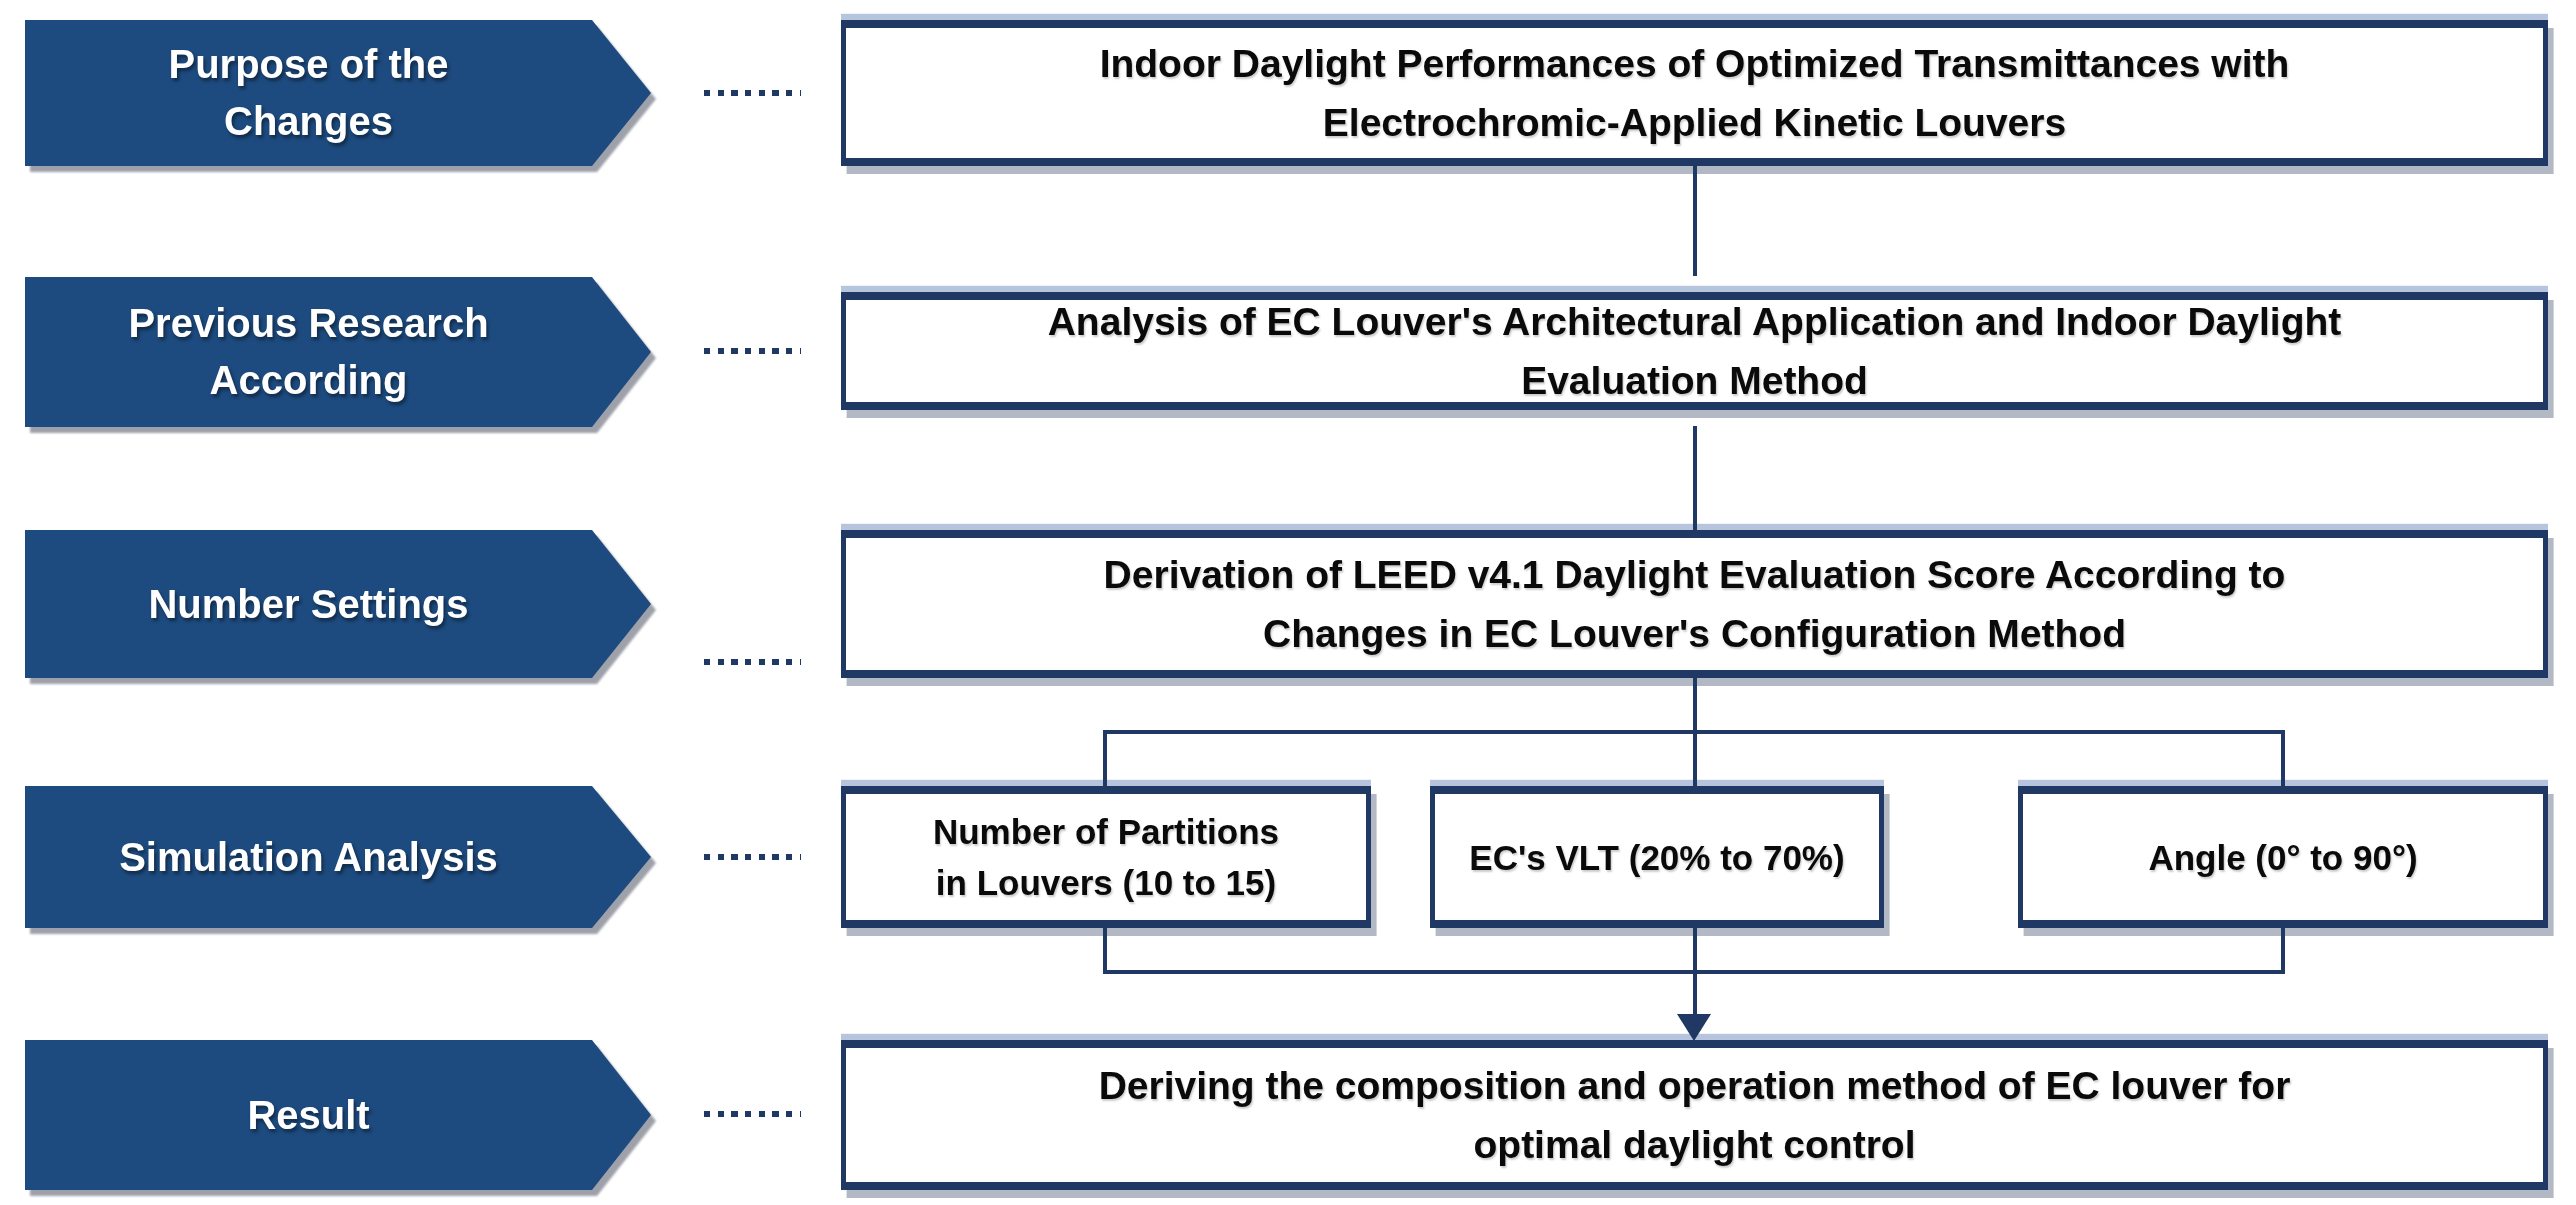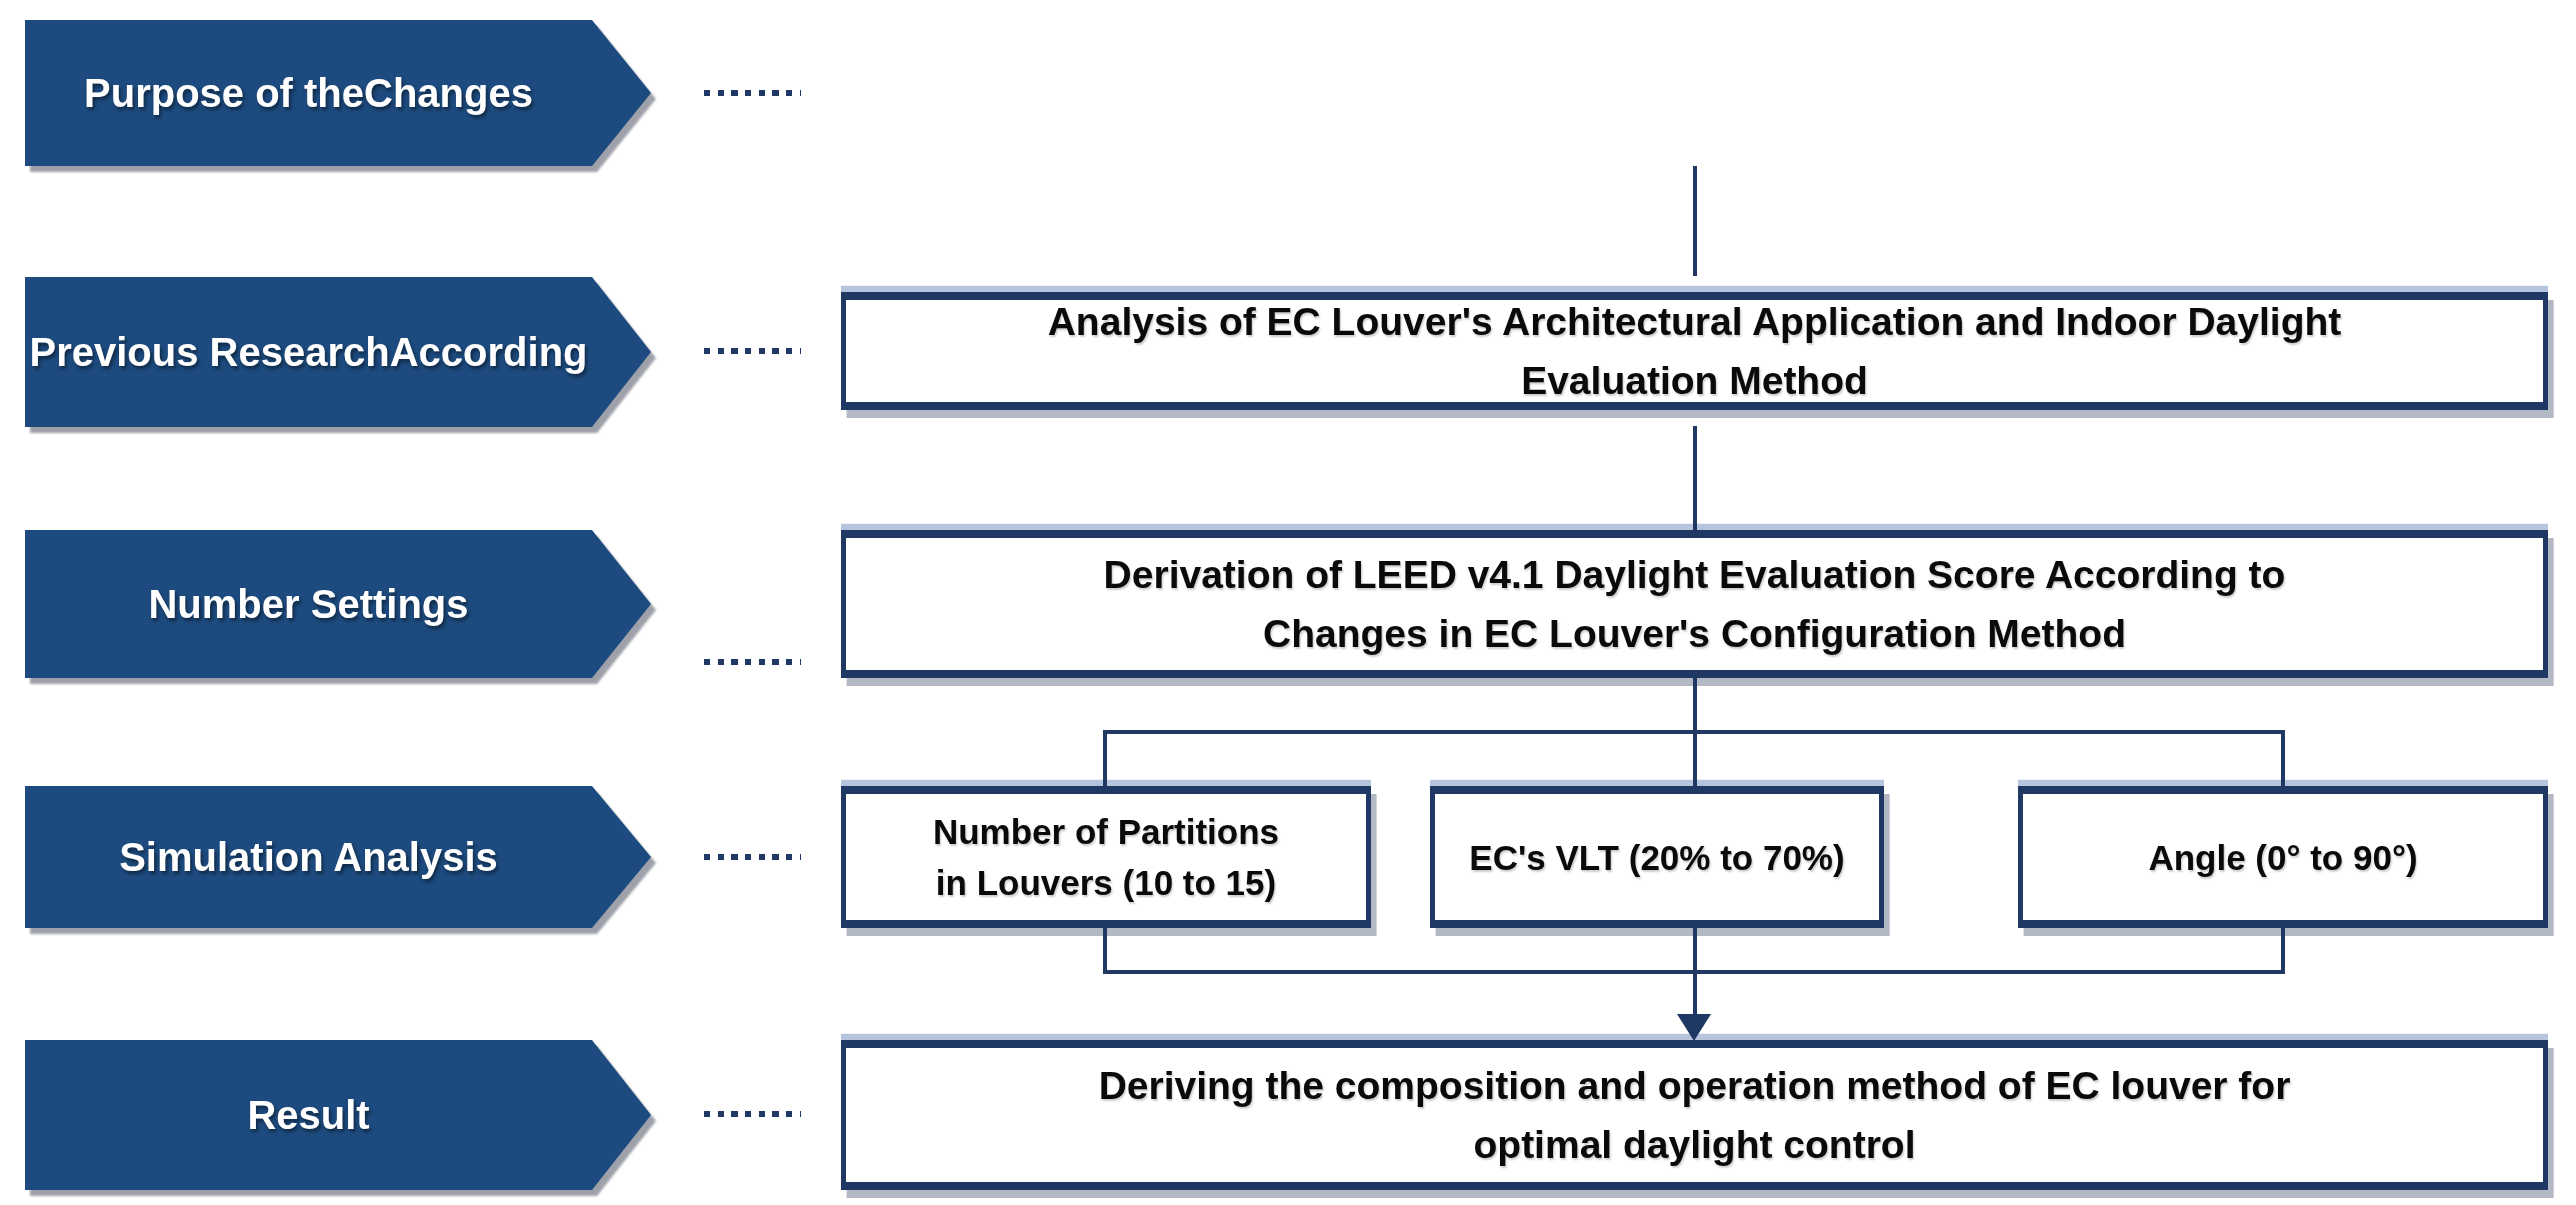--- a/index.html
+++ b/index.html
@@ -5,21 +5,21 @@
   html,body{margin:0;padding:0;background:#ffffff;}
   body{width:2576px;height:1205px;overflow:hidden;
        font-family:"Liberation Sans","DejaVu Sans",sans-serif;}
   #canvas{position:relative;width:2576px;height:1205px;background:#ffffff;}
 
   
   .stage-arrow{
     position:absolute;left:25px;width:626px;
     background:#1d4b7f;
     clip-path:polygon(0 0, calc(100% - 59px) 0, 100% 50%, calc(100% - 59px) 100%, 0 100%);
-    display:flex;flex-direction:row;align-items:center;justify-content:center;
+    display:flex;flex-direction:column;align-items:center;justify-content:center;
     padding-right:59px;box-sizing:border-box;
     color:#ffffff;font-weight:bold;font-size:40px;line-height:57px;text-align:center;
     text-shadow:1.9px 3.1px 3.7px rgba(0,0,0,0.45);
   }
   .arrow-wrap{position:absolute;left:0;top:0;filter:drop-shadow(5.6px 6.9px 1.2px rgba(125,130,142,0.75));}
   .arrow-wrap .stage-arrow{position:relative;left:0;top:0;}
   .aw1{left:25px;top:20px}  .aw1 .stage-arrow{height:146px}
   .aw2{left:25px;top:277px} .aw2 .stage-arrow{height:150px}
   .aw3{left:25px;top:530px} .aw3 .stage-arrow{height:148px}
   .aw4{left:25px;top:786px}.aw4 .stage-arrow{height:142px}
@@ -105,20 +105,24 @@
       <div>Result</div>
     </div>
   </div>
 
   <div class="dots d1"></div>
   <div class="dots d2"></div>
   <div class="dots d3"></div>
   <div class="dots d4"></div>
   <div class="dots d5"></div>
 
+  <div class="flow-box big-box bb1">
+    <div>Indoor Daylight Performances of Optimized Transmittances with</div>
+    <div>Electrochromic-Applied Kinetic Louvers</div>
+  </div>
   <div class="flow-box big-box bb2">
     <div>Analysis of EC Louver's Architectural Application and Indoor Daylight</div>
     <div>Evaluation Method</div>
   </div>
   <div class="flow-box big-box bb3">
     <div>Derivation of LEED v4.1 Daylight Evaluation Score According to</div>
     <div>Changes in EC Louver's Configuration Method</div>
   </div>
 
   <div class="flow-box small-box sb1">

